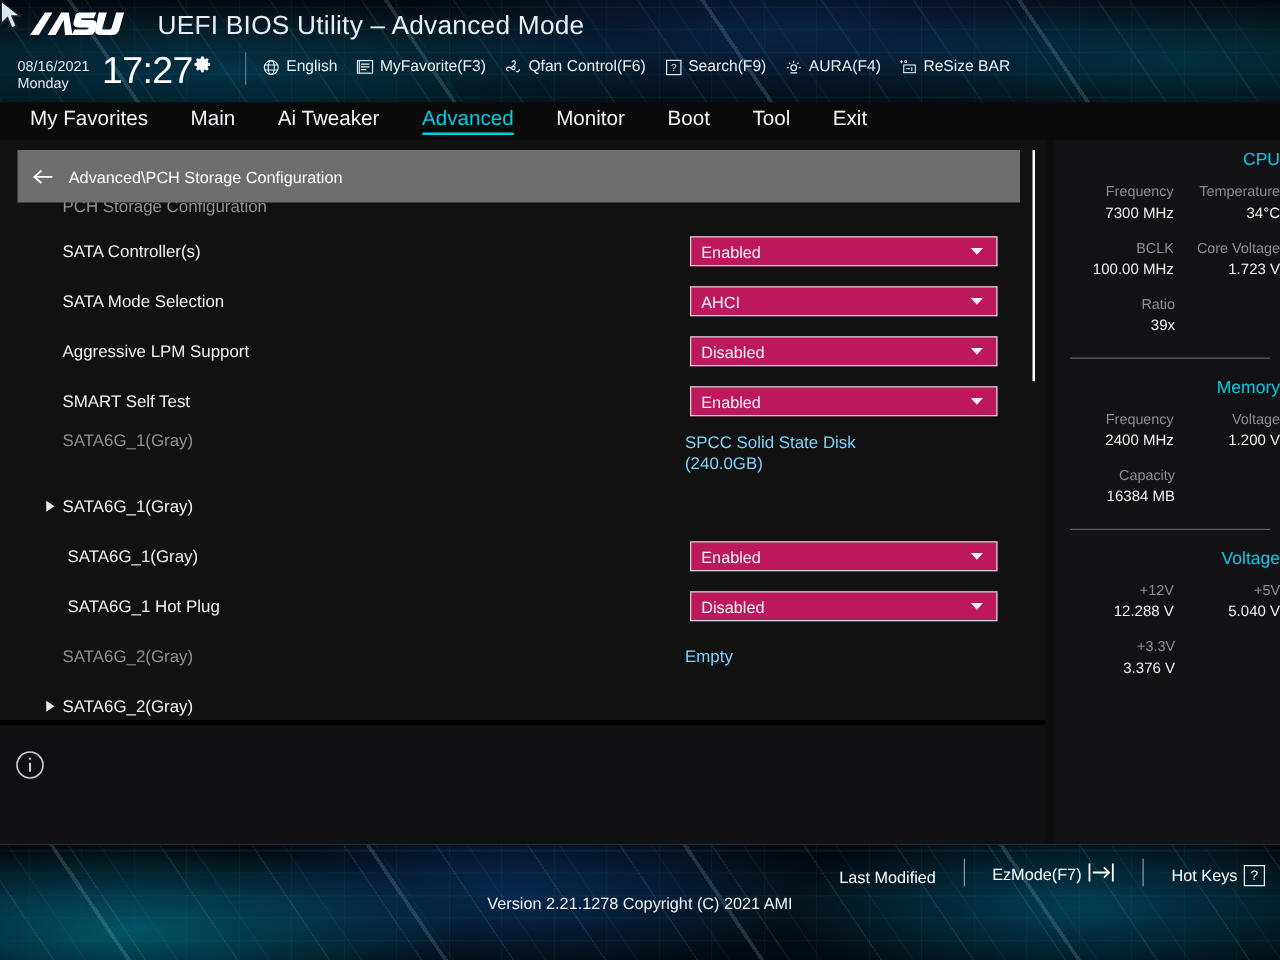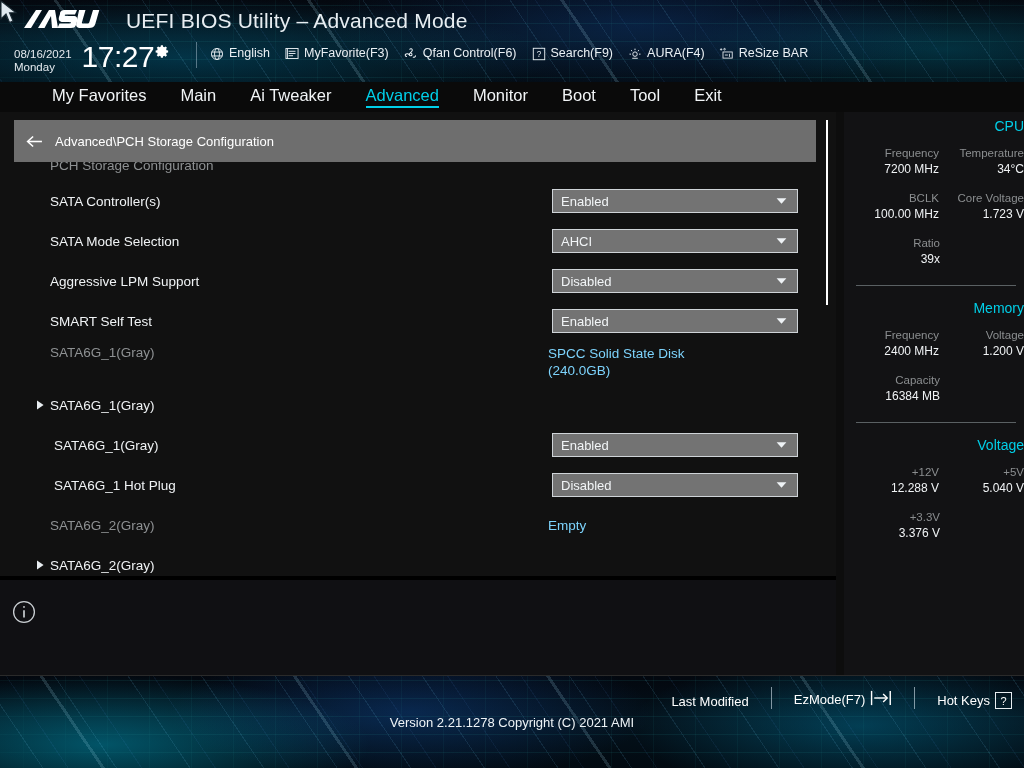--- a/index.html
+++ b/index.html
@@ -107,21 +107,21 @@
     margin-right: 14px; cursor: pointer;
   }
   .tb-icon { display: inline-flex; align-items: center; justify-content: center; width: 16px; height: 15px; }
 
   
   #tabbar {
     position: absolute; top: 82px; left: 0; width: 1024px; height: 30px;
     background: #0a0a0a; z-index: 6;
     display: flex; align-items: center;
   }
-  #tabbar-inner { display: flex; align-items: baseline; padding-left: 52px; }
+  #tabbar-inner { display: flex; align-items: baseline; padding-left: 24px; }
   .tab {
     font-size: 16.5px; color: #f2f5f7; margin-right: 34px;
     white-space: nowrap; cursor: pointer; padding-bottom: 1px;
   }
   .tab.active { color: #00cfe8; border-bottom: 2px solid #00cfe8; }
 
   
   #breadcrumb {
     position: absolute; top: 120px; left: 14px;
     width: 802px; height: 42px;
@@ -153,21 +153,21 @@
     display: inline-flex; align-items: center;
   }
   .row-value {
     position: absolute; left: 548px; top: 50%; transform: translateY(-50%);
     font-size: 13.5px; color: #7dd3fc; line-height: 17px; white-space: pre-line;
   }
 
   .dropdown {
     position: absolute; left: 552px; top: 50%; transform: translateY(-50%);
     width: 246px; height: 24px;
-    border: 1px solid #cfd4d8; background: #737373;
+    border: 1px solid #cfd4d8; background: #be185d;
     display: flex; align-items: center; cursor: pointer;
   }
   .dd-text { margin-left: 8px; font-size: 13px; color: #f2f5f7; }
   .dd-caret { position: absolute; right: 10px; top: 50%; transform: translateY(-50%); }
 
   #scrollbar {
     position: absolute; left: 826px; top: 120px;
     width: 2px; height: 185px; background: #ffffff; z-index: 7; cursor: pointer;
   }
 
@@ -477,21 +477,21 @@
         </svg>
       </span>
       <span>Hardware Monitor</span>
     </div>
     <div id="hw-sections">
         <div class="hw-section">
           <div class="hw-head">CPU</div>
           <div class="hw-grid">
             <div class="hw-col">
               <div class="hw-key">Frequency</div>
-              <div class="hw-val">7200 MHz</div>
+              <div class="hw-val">7300 MHz</div>
             </div>
             <div class="hw-col">
               <div class="hw-key">Temperature</div>
               <div class="hw-val">34°C</div>
             </div>
           </div>
           <div class="hw-gap"></div>
           <div class="hw-grid">
             <div class="hw-col">
               <div class="hw-key">BCLK</div>

